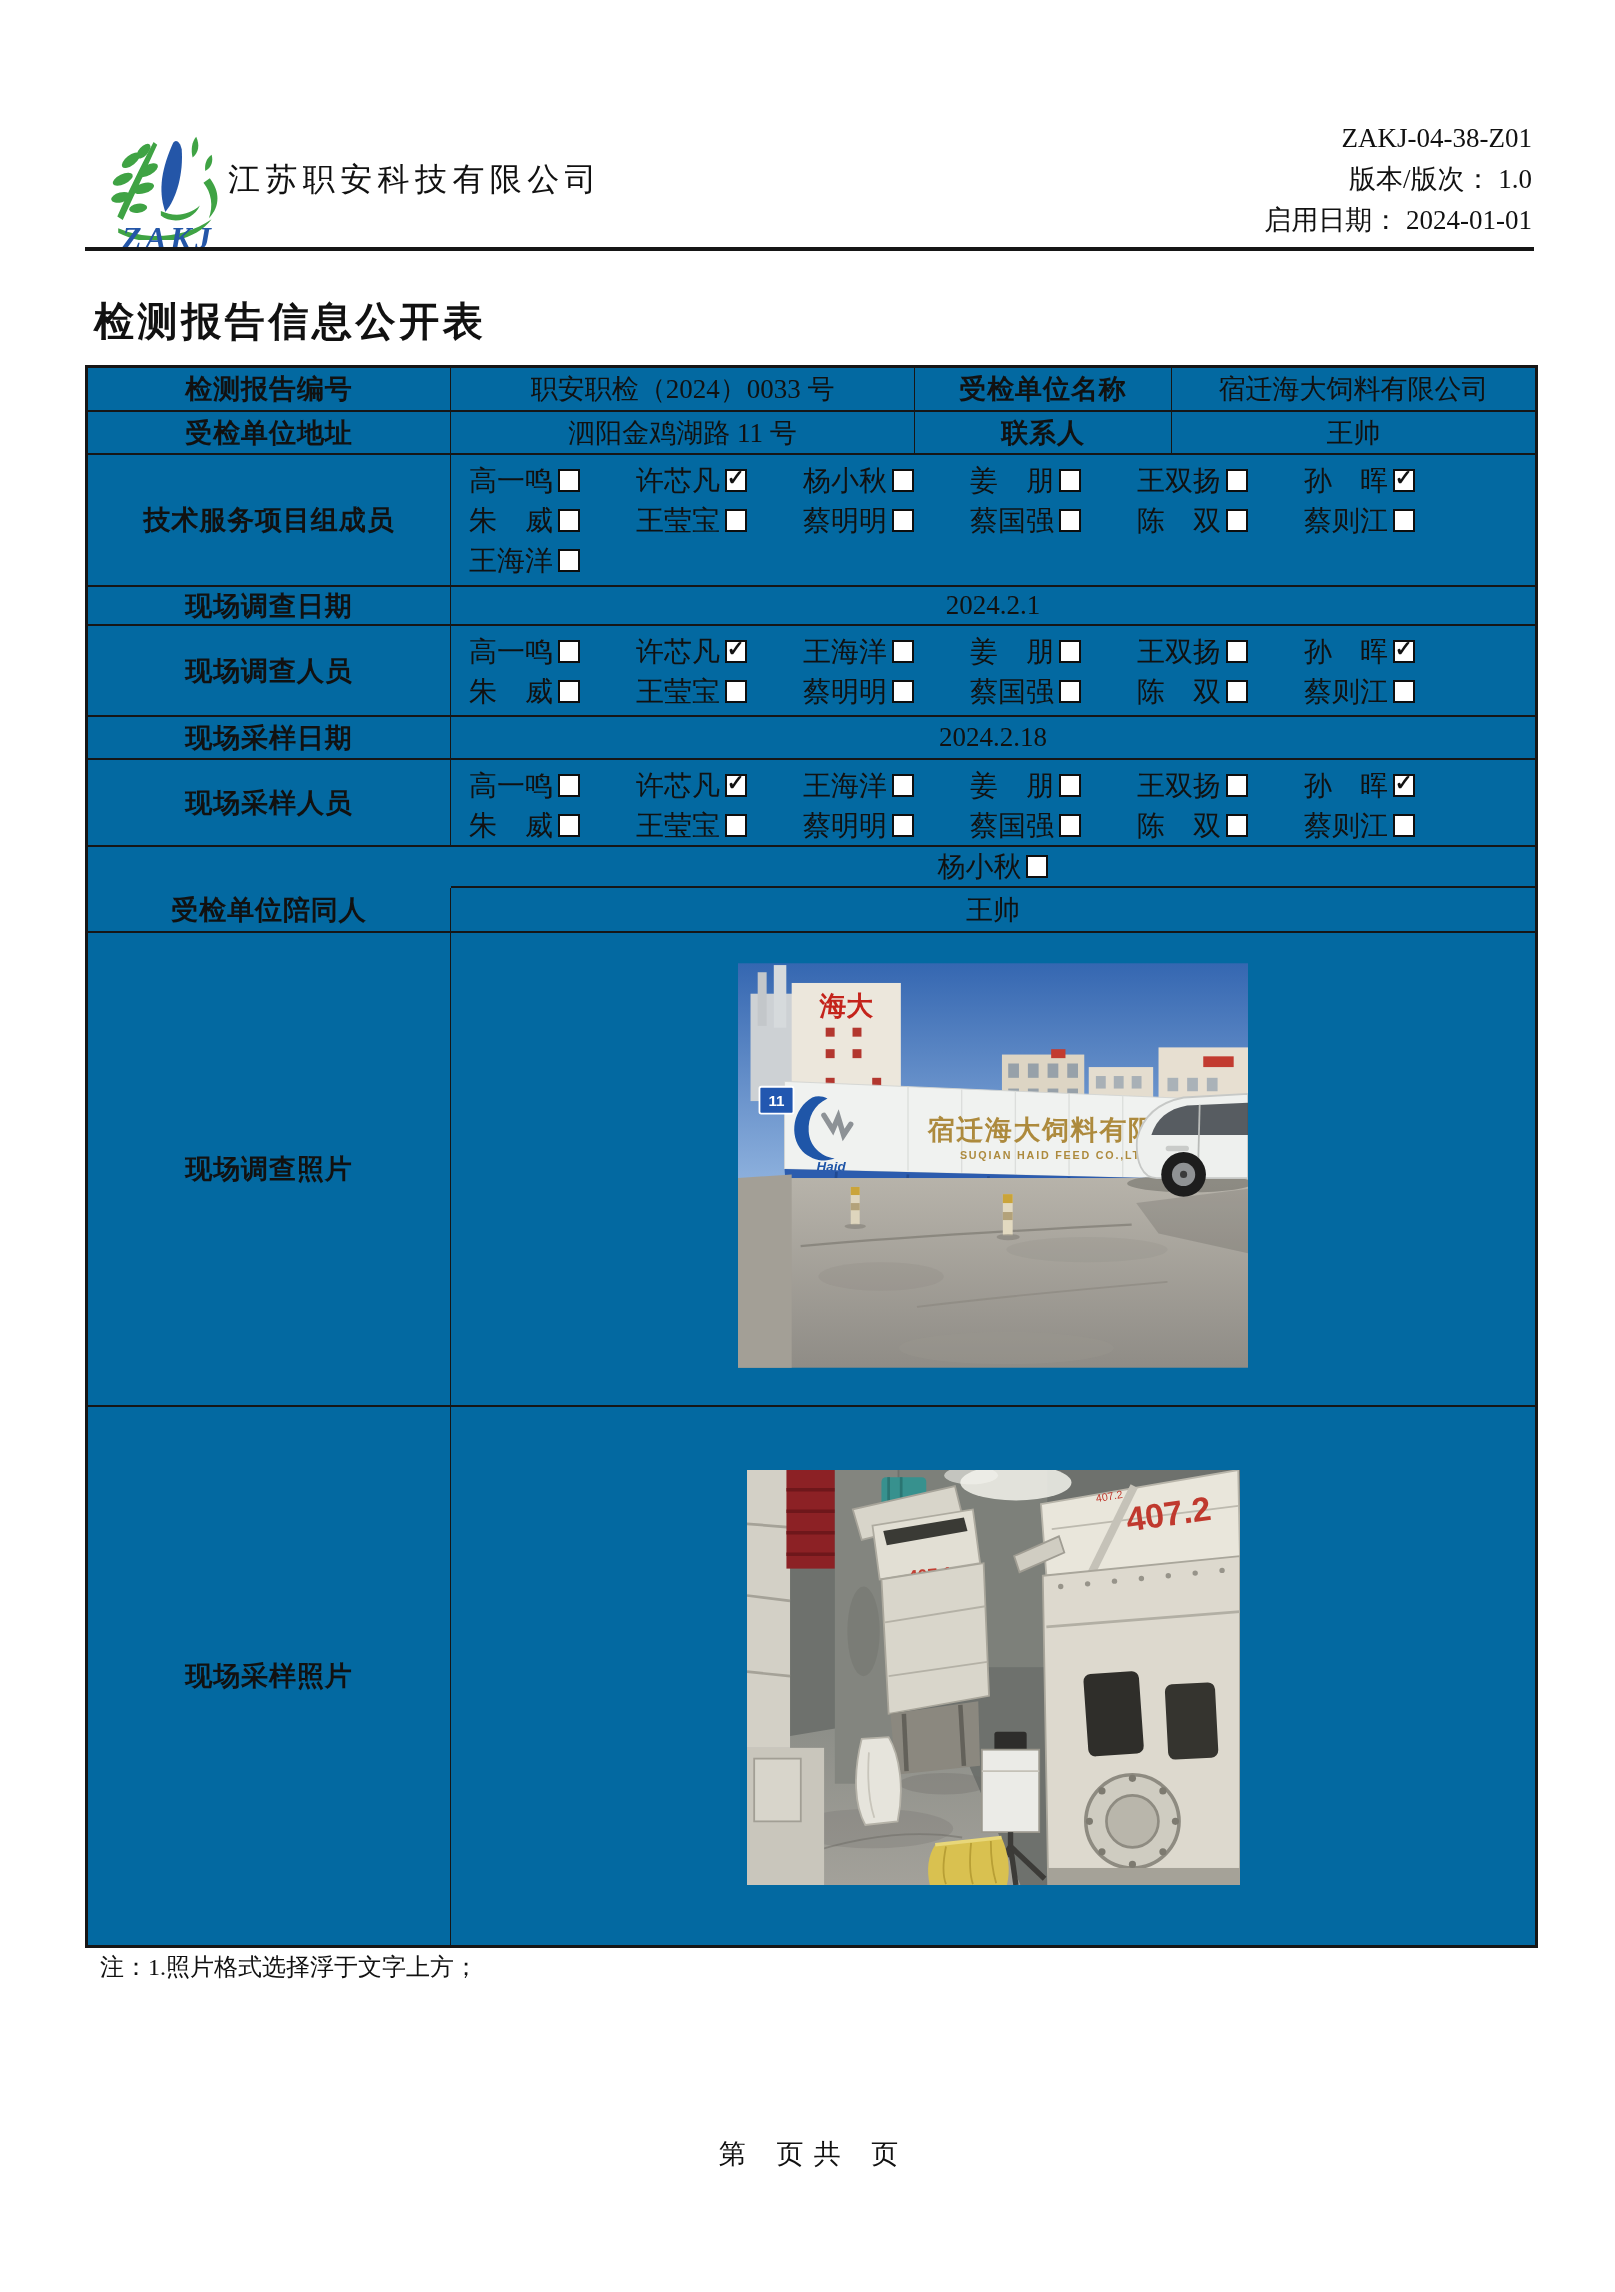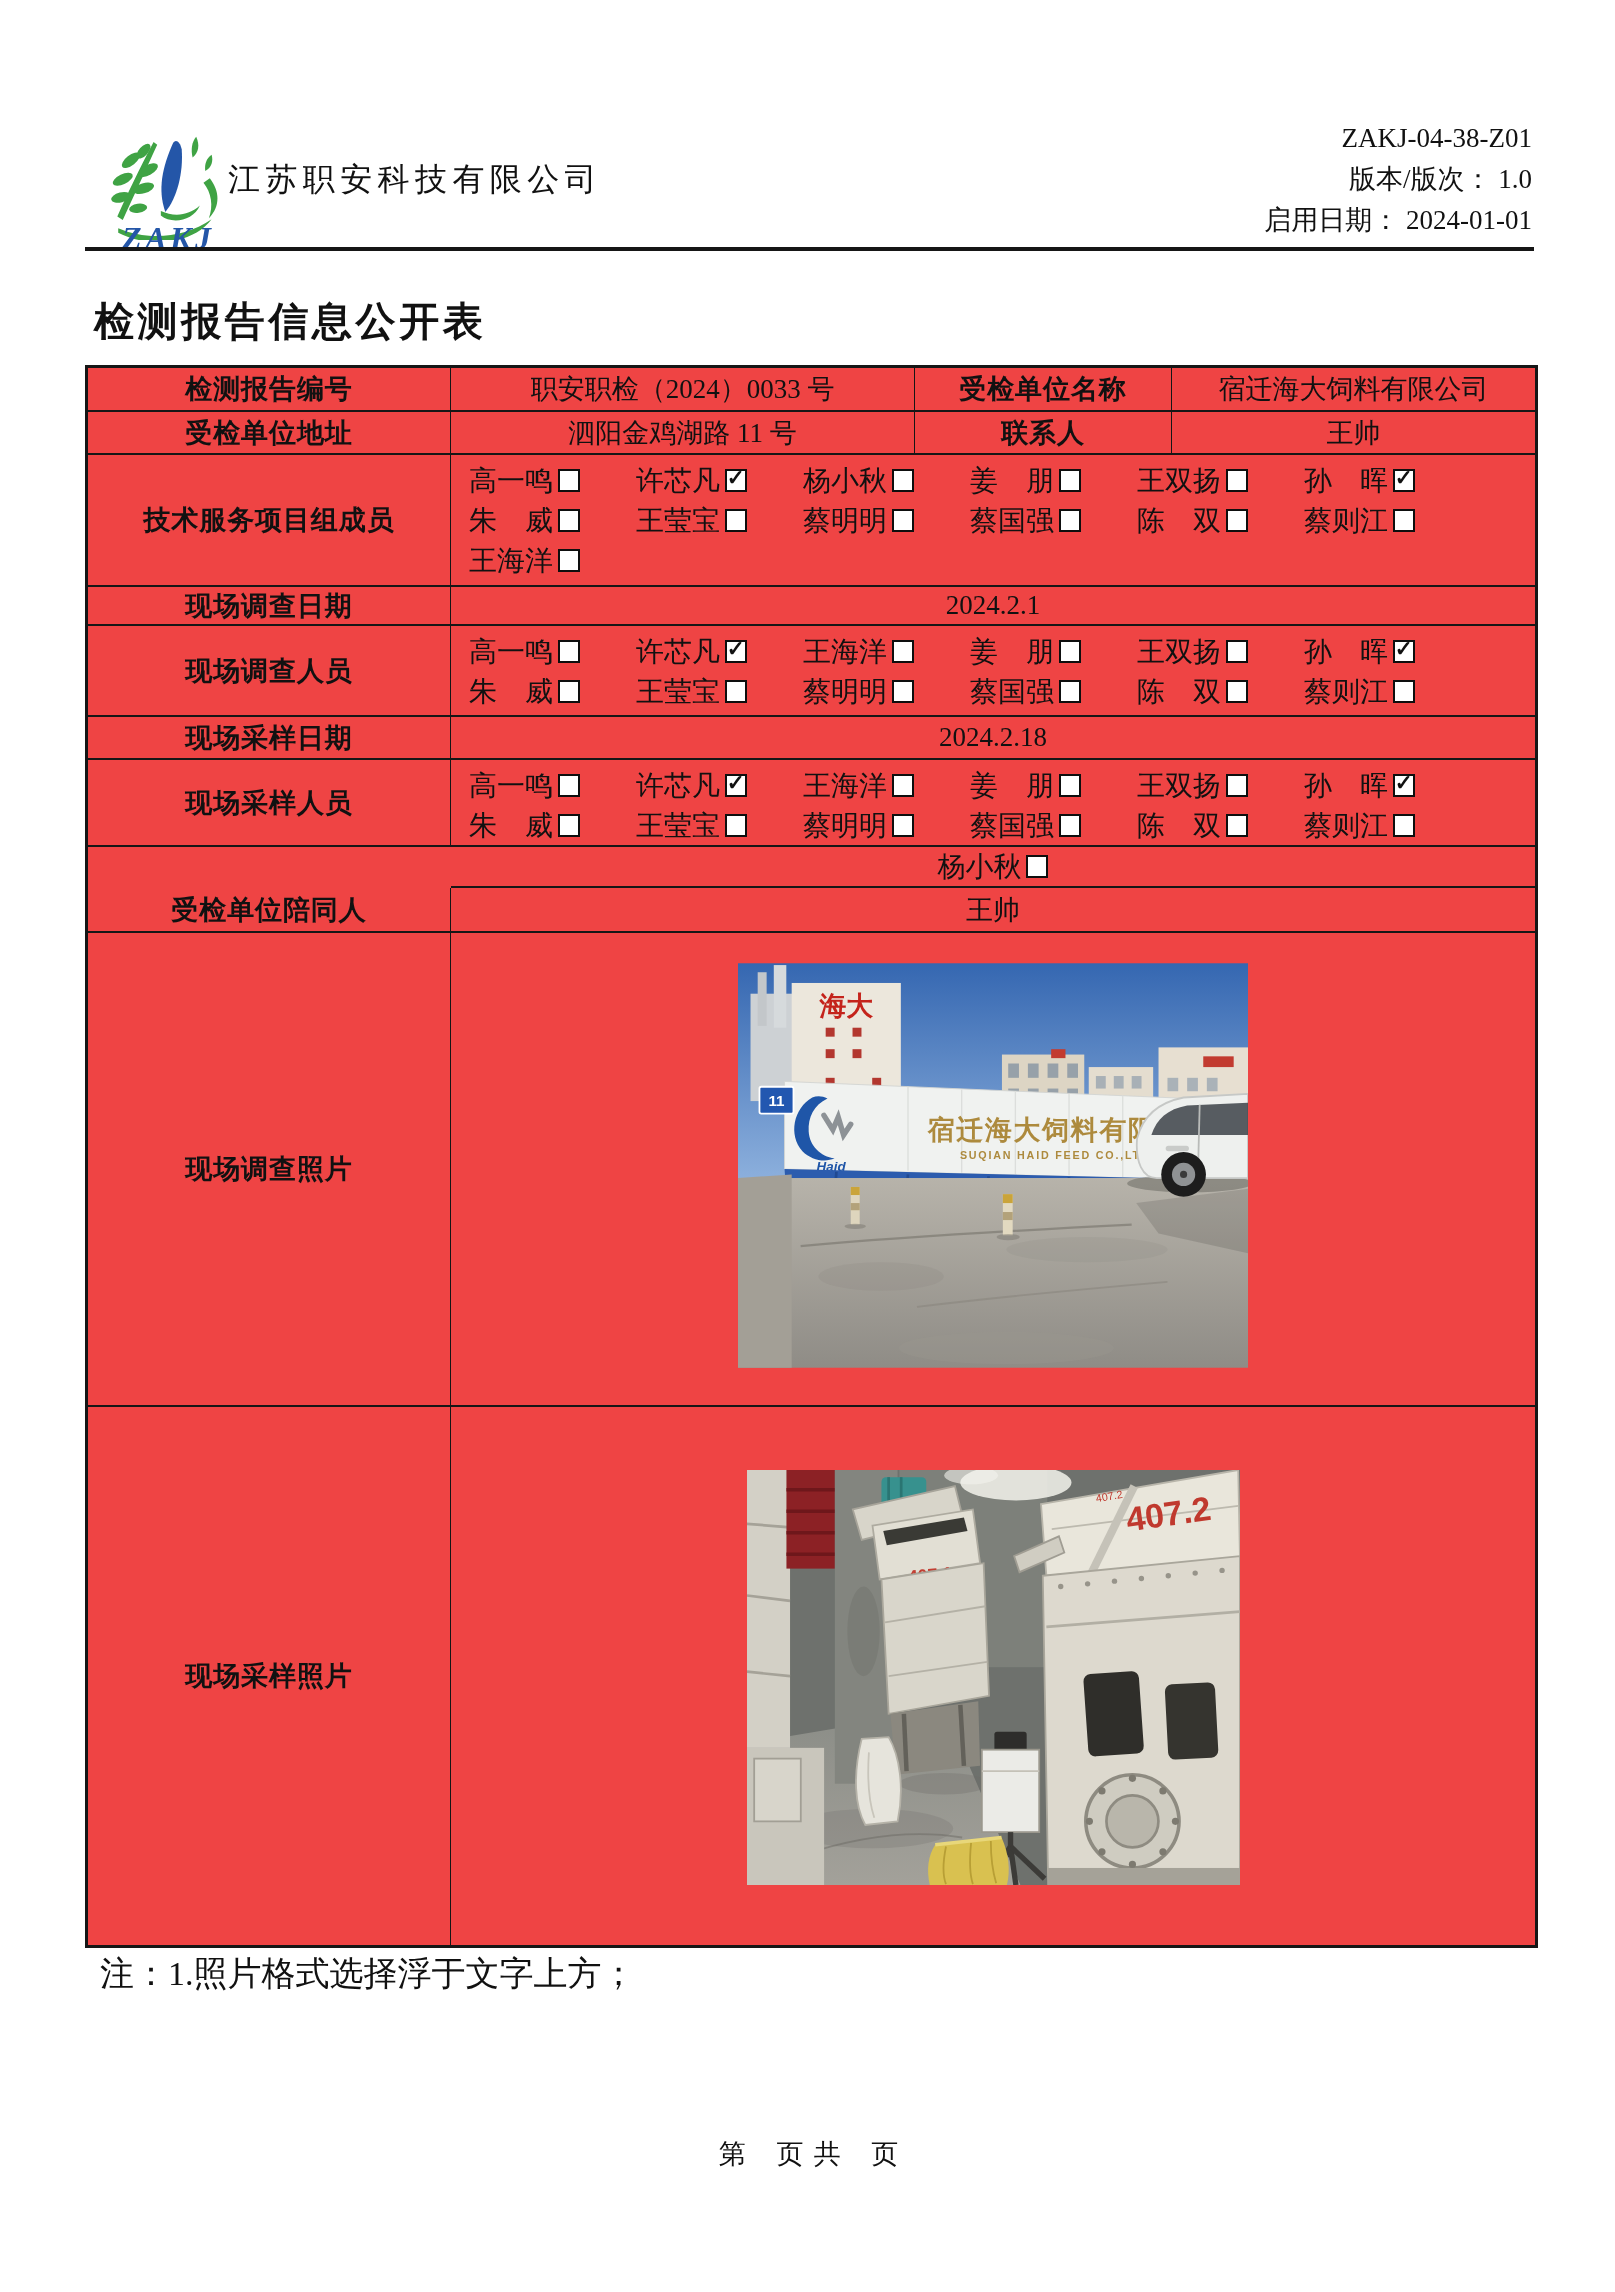--- a/index.html
+++ b/index.html
@@ -12,42 +12,42 @@
   .company-name{position:absolute;left:228px;top:158px;font-size:32px;letter-spacing:5.4px;}
   .header-meta{position:absolute;right:84px;top:118px;text-align:right;font-size:27px;line-height:41px;}
   .header-rule{position:absolute;left:85px;top:247px;width:1449px;height:3.6px;background:#161616;}
   
   .doc-title{position:absolute;left:94px;top:294px;width:1449px;text-align:left;
         font-size:40px;font-weight:700;font-family:"Liberation Sans",sans-serif;letter-spacing:3.6px;}
   
   .doc-table{position:absolute;left:85px;top:365px;display:grid;
         grid-template-columns:363px 464px 257px 363px;
         grid-template-rows:44px 43px 132px 39px 91px 43px 87px 41px 45px 474px 538px;
-        border:3.6px solid #161616;background:#ef4444;}
+        border:3.6px solid #161616;background:#0369a1;}
   .c{border-right:1.8px solid #161616;border-bottom:2.7px solid #161616;overflow:hidden;min-width:0;}
   .c.lastc{border-right:none;}
   .c.lastr{border-bottom:none;}
   .lbl{display:flex;align-items:center;justify-content:center;text-align:center;
         font-family:"Liberation Sans",sans-serif;font-weight:700;font-size:27px;letter-spacing:0.9px;}
   .val{display:flex;align-items:center;justify-content:center;text-align:center;font-size:27px;}
   .names-cell{padding:4.5px 0 0 18px;}
   .name-line{height:40px;display:flex;align-items:flex-end;}
   .slot{width:167px;display:flex;align-items:center;flex:none;}
   .nm{font-size:28px;white-space:pre;}
   .cb{width:22.4px;height:22.4px;border:2.7px solid #0e0e0e;box-sizing:border-box;flex:none;
         margin-left:4.5px;display:inline-flex;align-items:center;justify-content:center;background:#fff;}
   .cb.checked::after{content:"✓";font-family:"Liberation Sans",sans-serif;
         font-weight:700;font-size:21.5px;line-height:1;margin-top:-2.7px;}
   .lab-names{display:flex;align-items:center;justify-content:center;height:100%;flex-direction:column;}
   .lab-names .slot{width:auto;margin:0 7.2px;}
   .photo-cell{position:relative;}
   .photo1{position:absolute;left:287px;top:30px;}
   .photo2{position:absolute;left:296px;top:63px;}
   
-  .note-line{position:absolute;left:100px;top:1951px;font-size:34px;}
+  .note-line{position:absolute;left:100px;top:1951px;font-size:24px;}
   .page-footer{position:absolute;left:85px;top:2136px;width:1449px;text-align:center;font-size:27px;letter-spacing:1.8px;}
 </style>
 </head>
 <body>
 
 <div class="page">
 
   <svg class="logo-svg" width="118" height="107" viewBox="0 0 130 118">
     <g fill="#3fa344">
       <path d="M8,92 C20,66 31,42 48,10 L52,13 C37,46 26,70 14,96 Z"></path>

